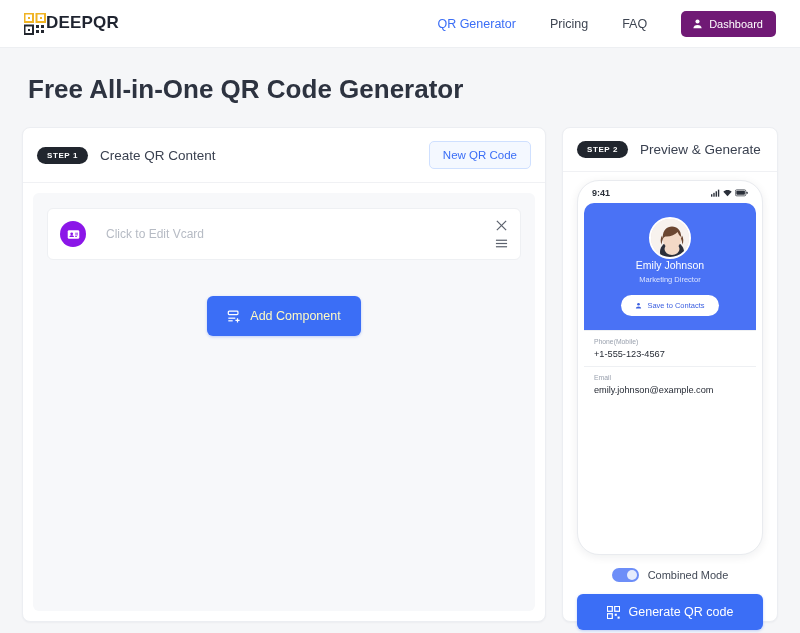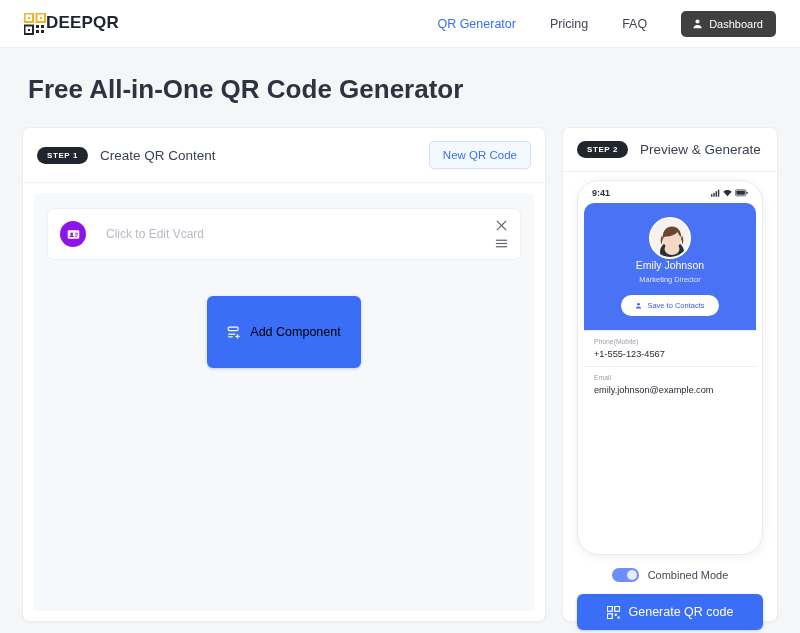--- a/index.html
+++ b/index.html
@@ -24,21 +24,21 @@
   .brand-mark { width: 22px; height: 22px; display: block; }
   .brand-text {
     font-size: 17px; font-weight: bold; letter-spacing: .2px; color: #1f2430;
   }
   .nav-right {
     margin-left: auto; display: flex; align-items: center; gap: 34px;
   }
   .nav-link { font-size: 12.5px; color: #3e4552; text-decoration: none; white-space: nowrap; }
   .nav-link.active { color: #3b6ef6; }
   .dashboard-btn {
-    background: #404040; color: #fff; border: none;
+    background: #701a75; color: #fff; border: none;
     font-size: 11px; padding: 7px 13px 7px 11px; border-radius: 5px;
     display: flex; align-items: center; gap: 6px; cursor: pointer;
     font-family: inherit;
   }
   .dashboard-btn svg { display: block; }
 
   
   .page-title {
     font-size: 26px; font-weight: bold; color: #2d3340;
     padding: 26px 0 0 28px;
@@ -96,22 +96,22 @@
   .row-actions {
     margin-left: auto; display: flex; flex-direction: column;
     align-items: center; gap: 6px;
   }
   .icon-btn {
     background: none; border: none; cursor: pointer; padding: 0;
     line-height: 0; color: #5b616d;
   }
   .add-wrap { display: flex; justify-content: center; margin-top: 36px; }
   .add-btn {
-    background: #3b6ef6; color: #000000; border: none; border-radius: 6px;
-    font-size: 12.5px; padding: 29px 20px; display: flex; align-items: center;
+    background: #3b6ef6; color: #fef9c3; border: none; border-radius: 6px;
+    font-size: 12.5px; padding: 13px 20px; display: flex; align-items: center;
     gap: 9px; cursor: pointer; font-family: inherit;
     box-shadow: 0 1px 3px rgba(59,110,246,.3);
   }
 
   
   .right-body {
     flex: 1; padding: 8px 14px 0 14px; display: flex; flex-direction: column;
     align-items: center;
   }
   .phone {

